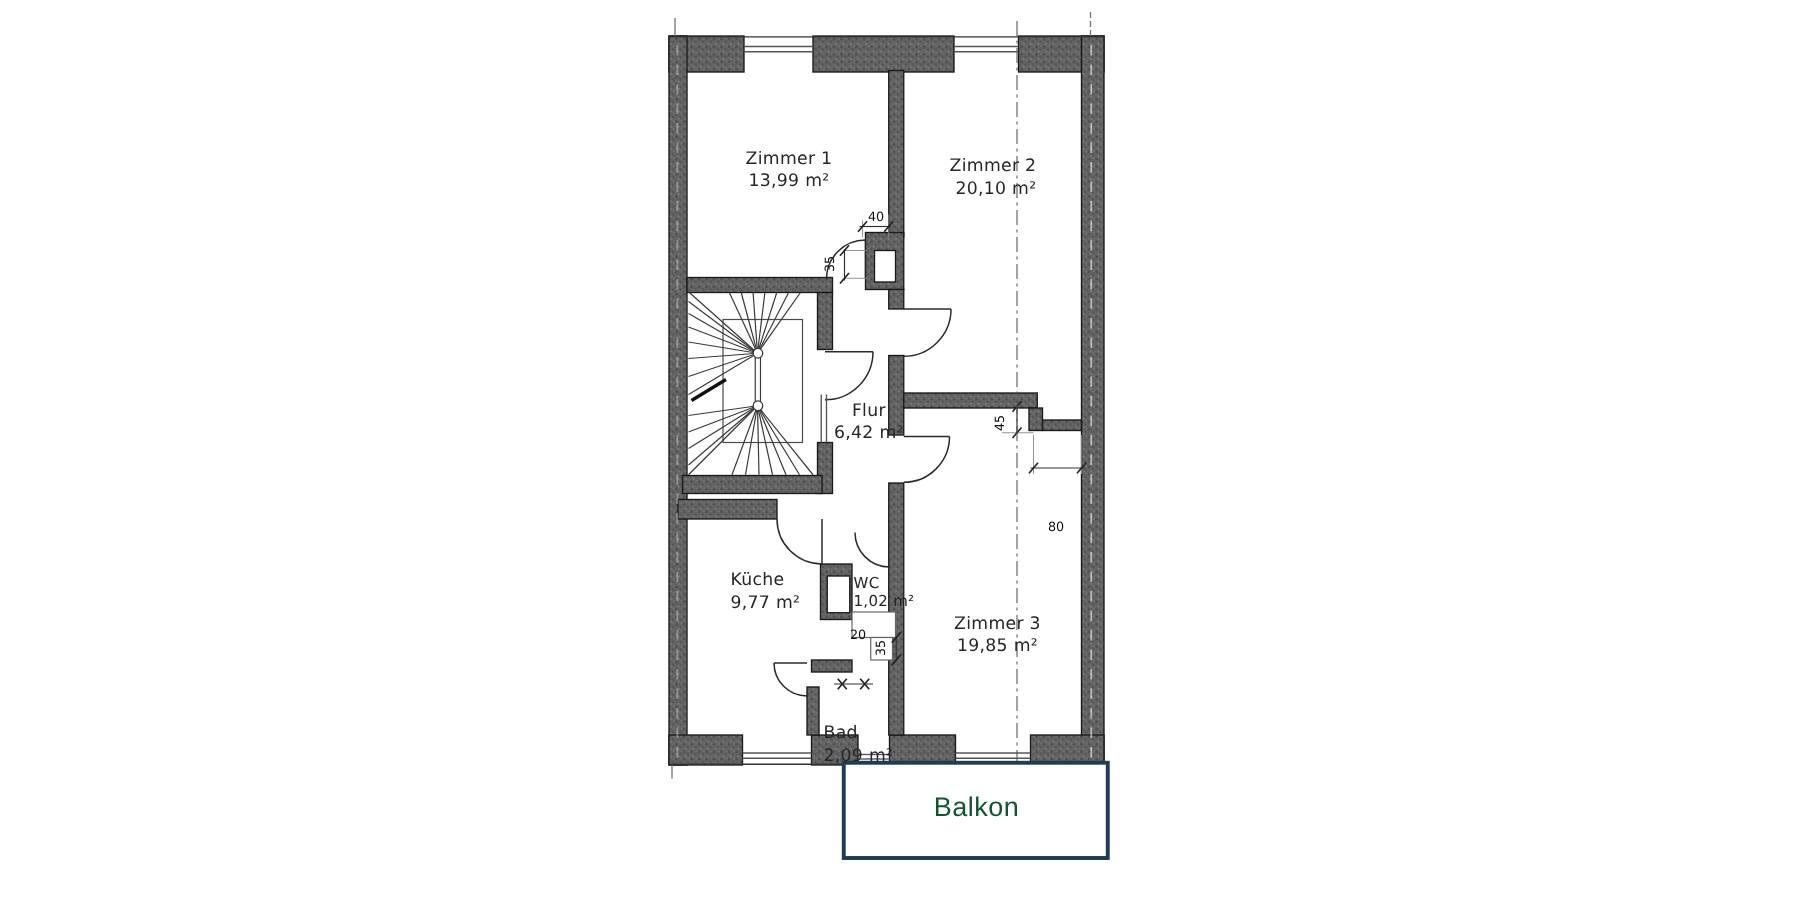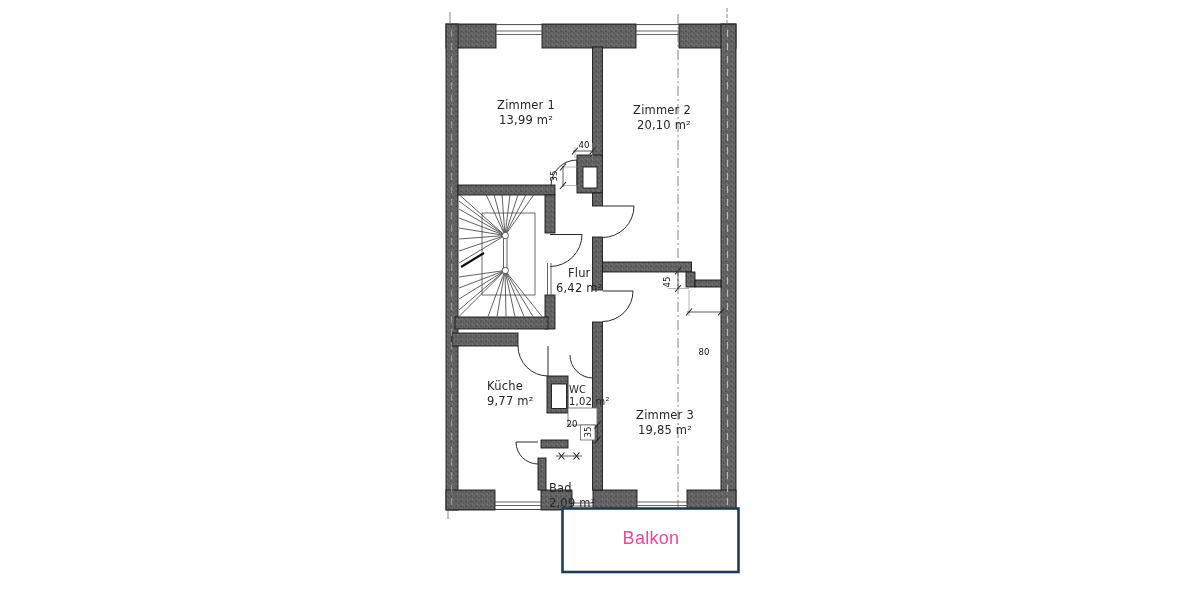--- a/index.html
+++ b/index.html
@@ -10,21 +10,21 @@
   .plan svg { position:absolute; left:0; top:0; }
   .rlabel {
     position:absolute; font-size:11.5px; line-height:15px; color:#262626;
     letter-spacing:.2px; white-space:nowrap; text-align:center;
     transform:translateX(-50%);
   }
   .rlabel.left { transform:none; text-align:left; }
   .rlabel.tight { line-height:11.5px; font-size:10px; }
   .balkon-label {
     position:absolute; font-family:"Liberation Sans", sans-serif;
-    font-size:18px; color:#ec4899; letter-spacing:.3px; white-space:nowrap;
+    font-size:18px; color:#14532d; letter-spacing:.3px; white-space:nowrap;
     transform:translateX(-50%);
   }
   .dim {
     position:absolute; font-size:8.5px; color:#101010; white-space:nowrap;
     transform:translate(-50%,-50%);
   }
   .dim.rot { transform:translate(-50%,-50%) rotate(-90deg); }
 </style>
 </head>
 <body>

